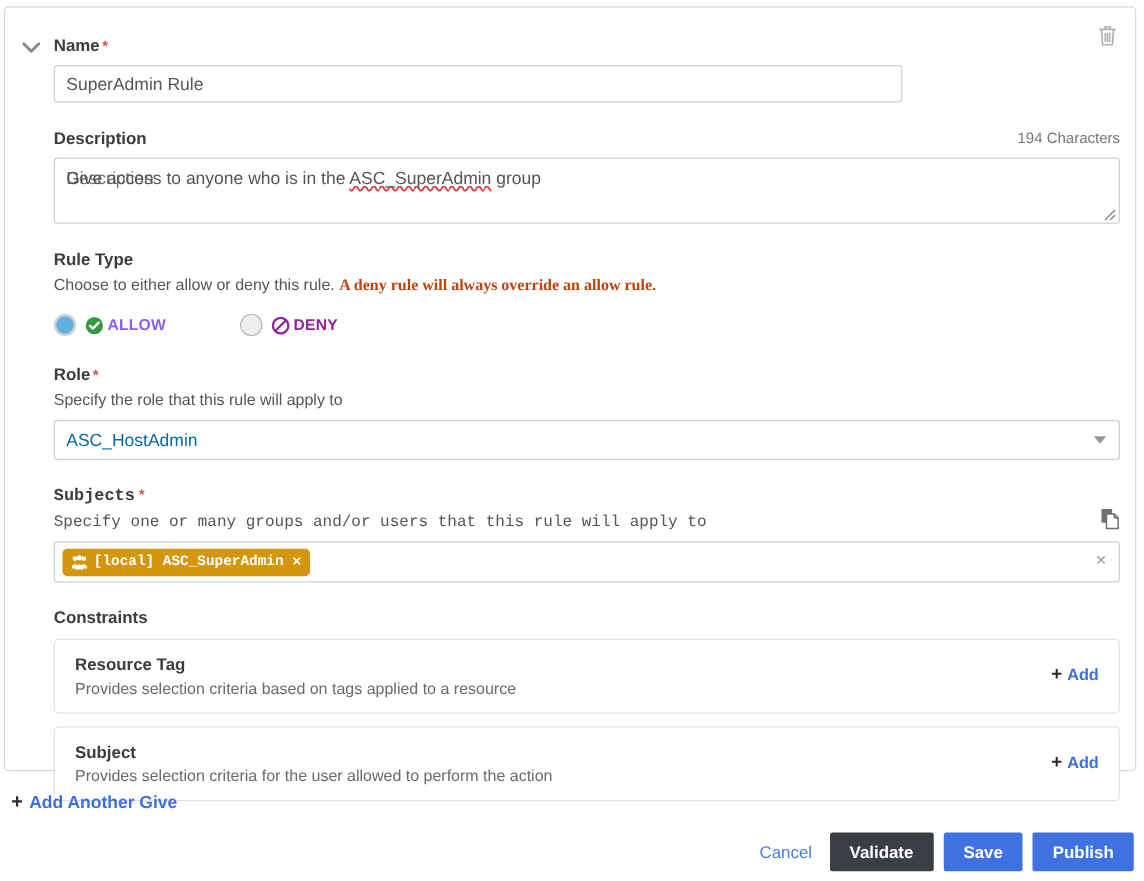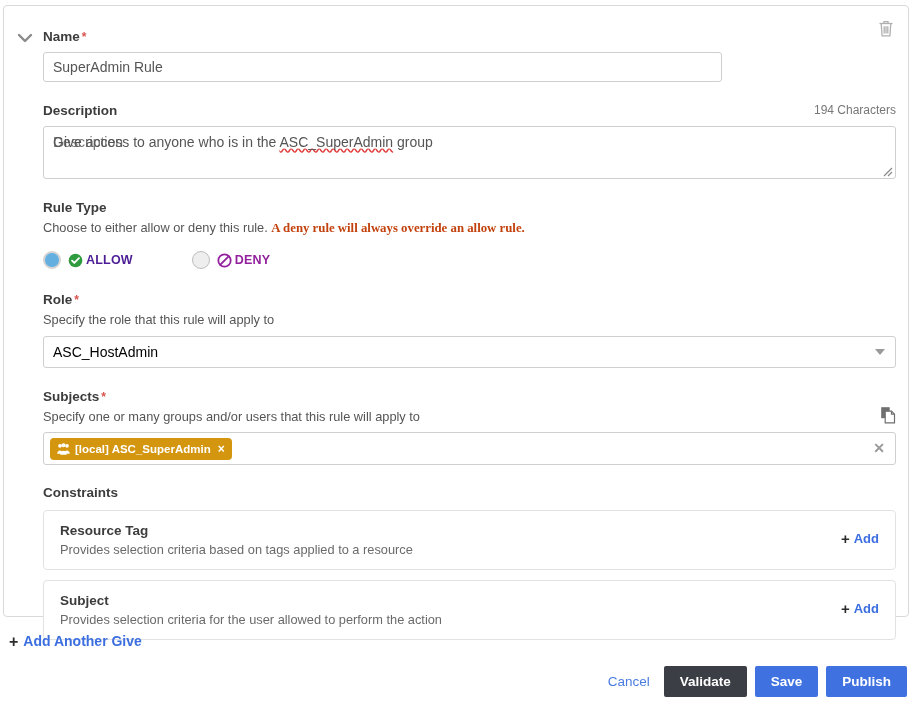--- a/index.html
+++ b/index.html
@@ -192,51 +192,51 @@
     height: 15px;
     flex: none;
     display: block;
   }
   .opt-text {
     margin-left: 3px;
     font-weight: bold;
     font-size: 12.5px;
     letter-spacing: .2px;
   }
-  .allow-color { color: #4c1d95; }
+  .allow-color { color: #8b5cf6; }
   .deny-color  { color: #93219e; }
 
   
   .select-wrap { position: relative; margin-top: 8px; }
   .select-box {
     box-sizing: border-box;
     width: 853px;
     height: 32px;
     border: 1px solid #cfcfcf;
     border-radius: 3px;
     background: #fff;
     display: flex;
     align-items: center;
     padding: 0 9px;
     font-size: 14px;
-    color: #000000;
+    color: #0369a1;
     cursor: pointer;
   }
   .select-caret {
     position: absolute;
     right: 11px;
     top: 13px;
     width: 0; height: 0;
     border-left: 5px solid transparent;
     border-right: 5px solid transparent;
     border-top: 6px solid #9a9a9a;
   }
 
   
-  .subjects-head { position: relative; }
+  .subjects-head { position: relative; font-family: Liberation Mono, monospace; }
   .copy-icon {
     position: absolute;
     right: 0;
     top: 18px;
     width: 16px;
     height: 18px;
     color: #6f6f6f;
     cursor: pointer;
   }
   .chips-wrap { position: relative; margin-top: 7px; }

